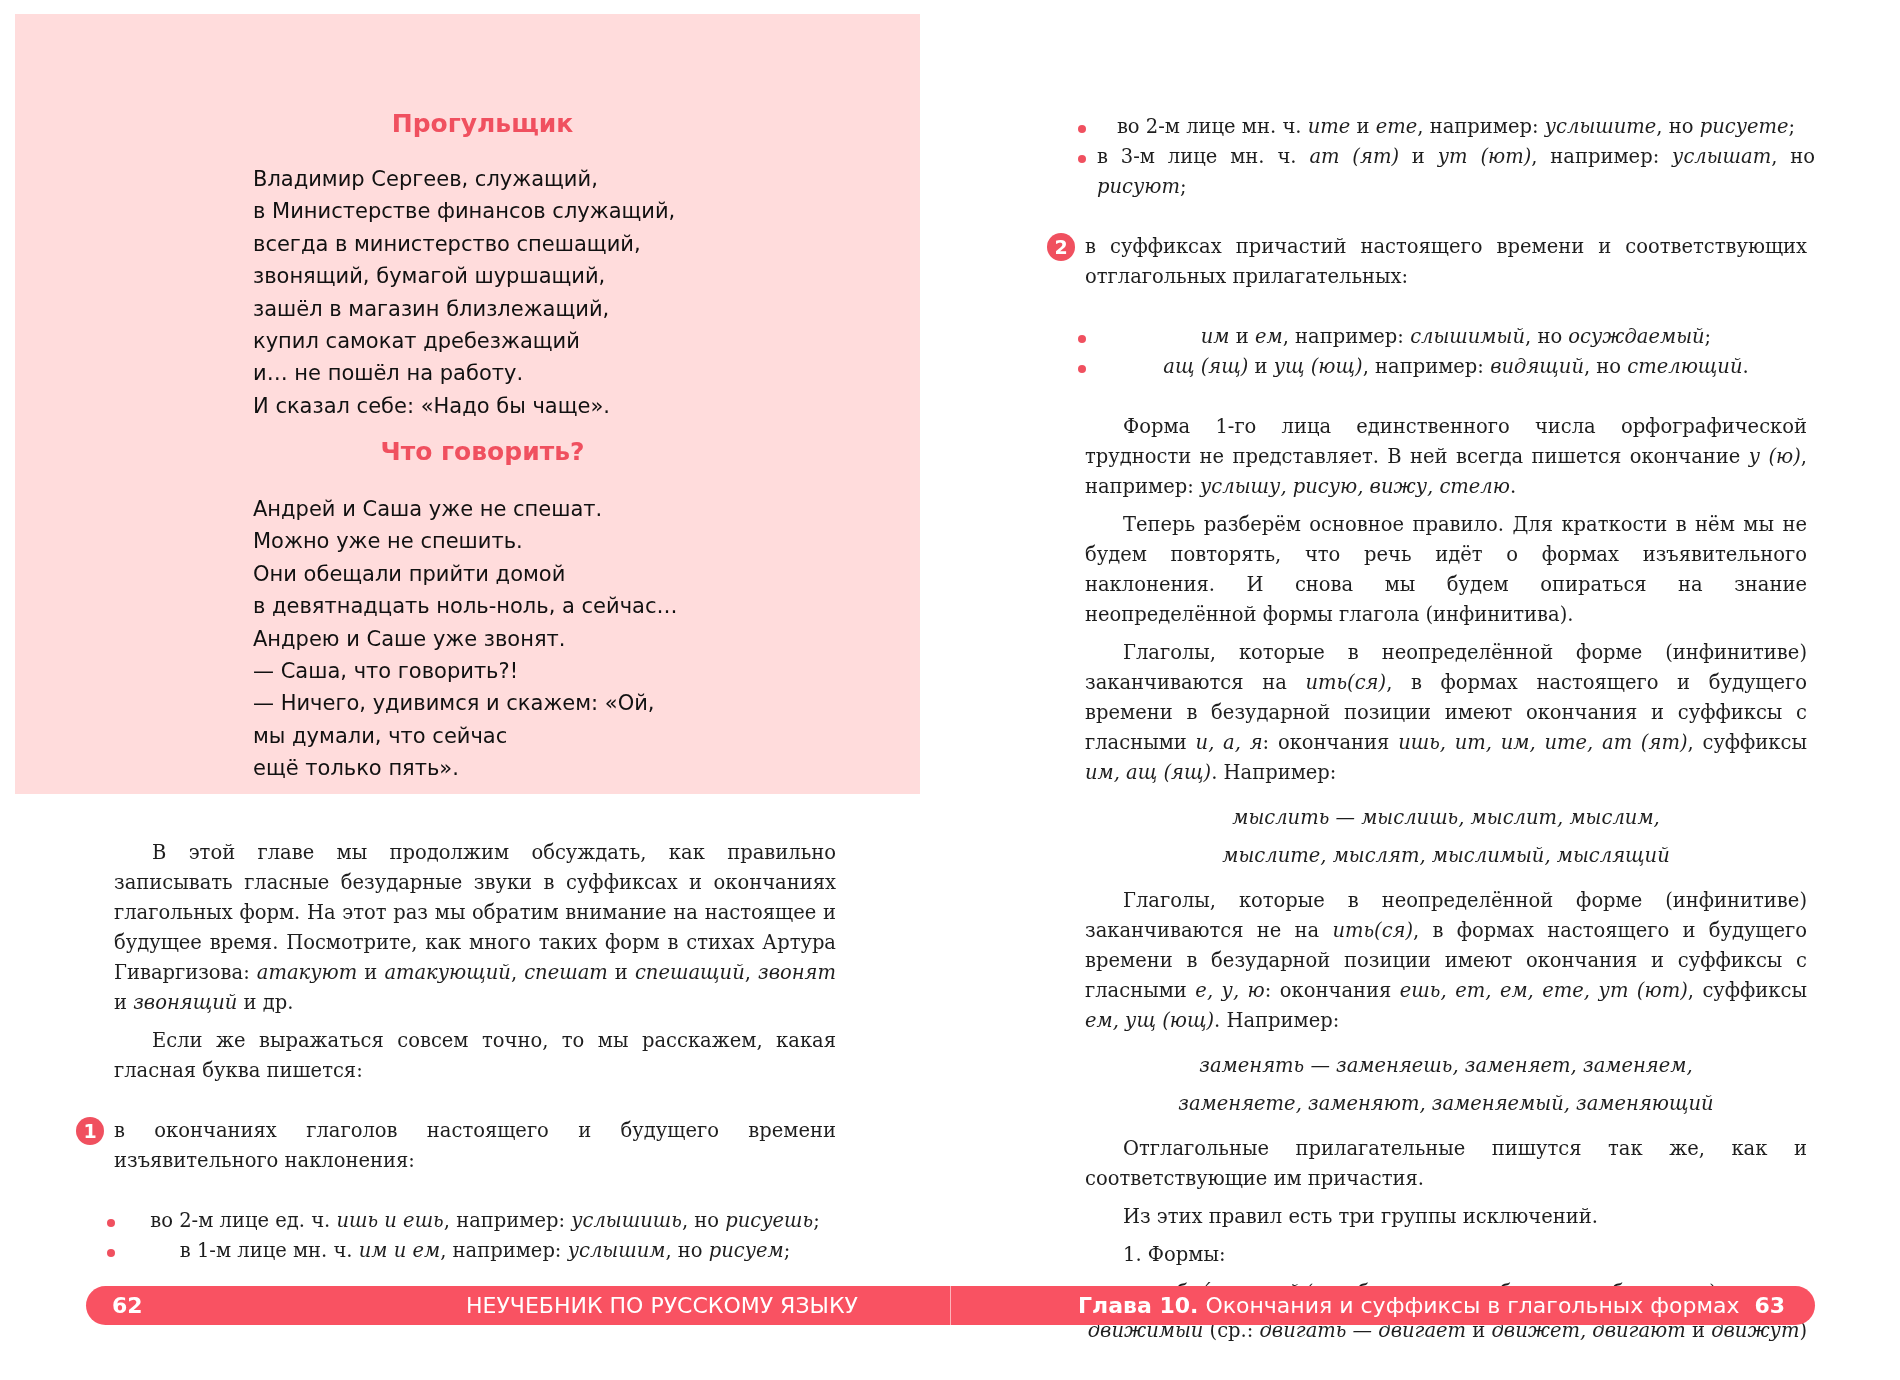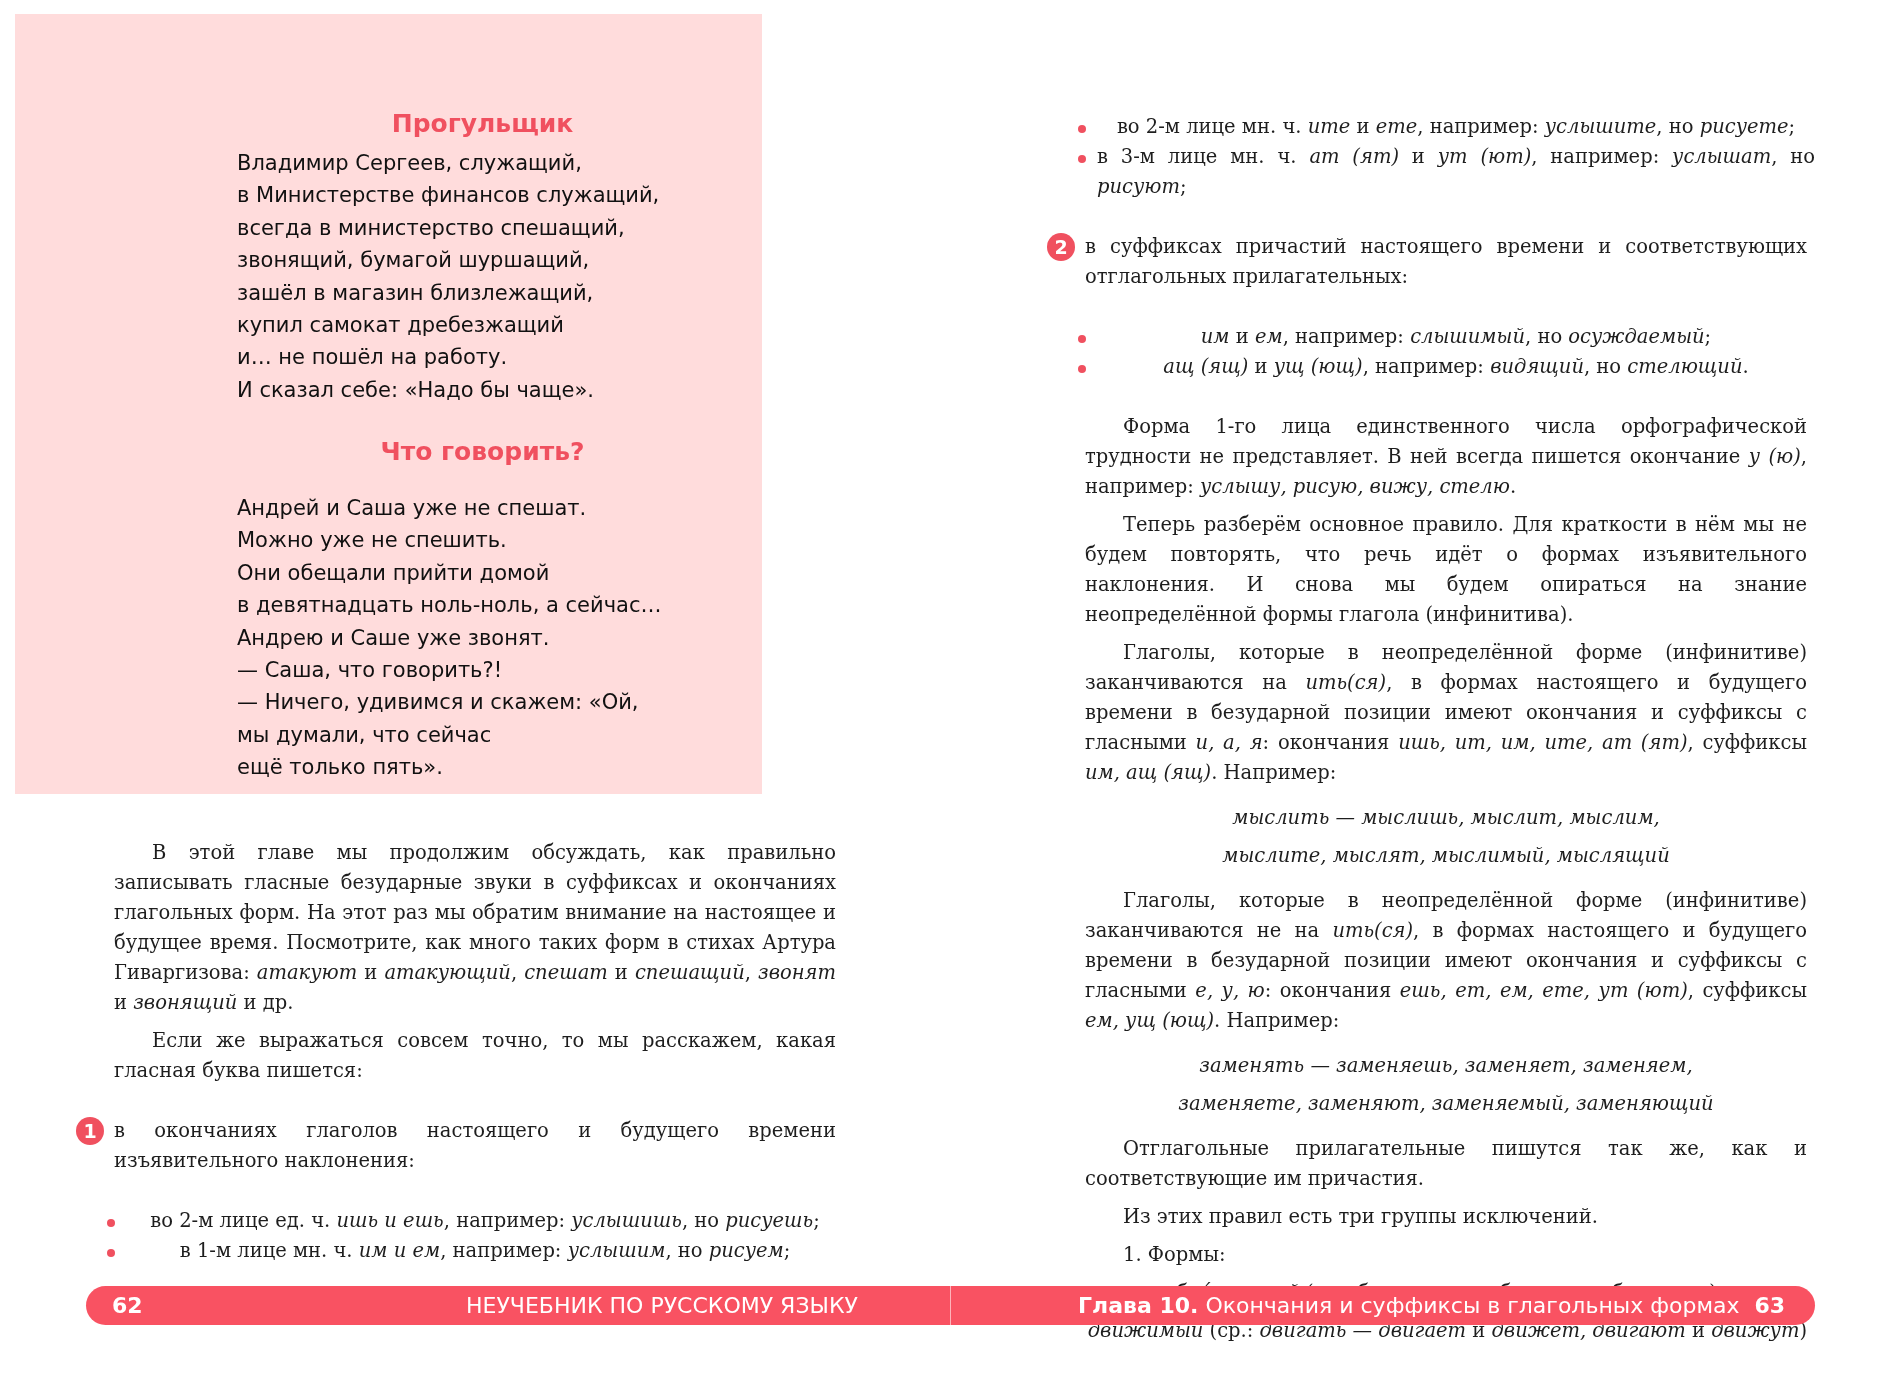--- a/index.html
+++ b/index.html
@@ -2,30 +2,30 @@
 <html><head>
 <meta charset="utf-8">
 <style>
   html, body { margin: 0; padding: 0; }
   body {
     width: 1900px; height: 1380px; position: relative; overflow: hidden;
     background: #ffffff; color: #1e1e1e;
     font-family: "DejaVu Serif", "Liberation Serif", serif;
   }
   .poem-box {
-    position: absolute; left: 15px; top: 14px; width: 747px; height: 780px;
+    position: absolute; left: 15px; top: 14px; width: 905px; height: 780px;
     background: #ffdcdc;
   }
   .poem-title {
     position: absolute; left: 0; width: 935px; text-align: center;
     color: #f0505f; font-family: "DejaVu Sans", sans-serif; font-weight: bold;
     font-size: 25px;
   }
   .poem-lines {
-    position: absolute; left: 222px; margin: 0; padding: 0; list-style: none;
+    position: absolute; left: 222px; margin: 16px; padding: 0; list-style: none;
     font-family: "DejaVu Sans", sans-serif; font-size: 21px; line-height: 32.4px; color: #111;
   }
   .poem-lines li { white-space: nowrap; }
   .page { position: absolute; font-size: 19.5px; line-height: 30px; }
   .page p { margin: 8px; text-align: justify; }
   .page p.indent { text-indent: 38px; }
   .left-page { left: 106px; width: 738px; }
   .right-page { left: 1077px; width: 738px; }
   i, .it { font-style: italic; }
   .numbered { position: relative; }
@@ -59,21 +59,21 @@
     <li>Владимир Сергеев, служащий,</li>
     <li>в Министерстве финансов служащий,</li>
     <li>всегда в министерство спешащий,</li>
     <li>звонящий, бумагой шуршащий,</li>
     <li>зашёл в магазин близлежащий,</li>
     <li>купил самокат дребезжащий</li>
     <li>и… не пошёл на работу.</li>
     <li>И сказал себе: «Надо бы чаще».</li>
   </ul>
   <div class="poem-title" style="top:423px;">Что говорить?</div>
-  <ul class="poem-lines" style="top:478px;">
+  <ul class="poem-lines" style="top:463px;">
     <li>Андрей и Саша уже не спешат.</li>
     <li>Можно уже не спешить.</li>
     <li>Они обещали прийти домой</li>
     <li>в девятнадцать ноль-ноль, а сейчас…</li>
     <li>Андрею и Саше уже звонят.</li>
     <li>—  Саша, что говорить?!</li>
     <li>—  Ничего, удивимся и скажем: «Ой,</li>
     <li>мы думали, что сейчас</li>
     <li>ещё только пять».</li>
   </ul>

